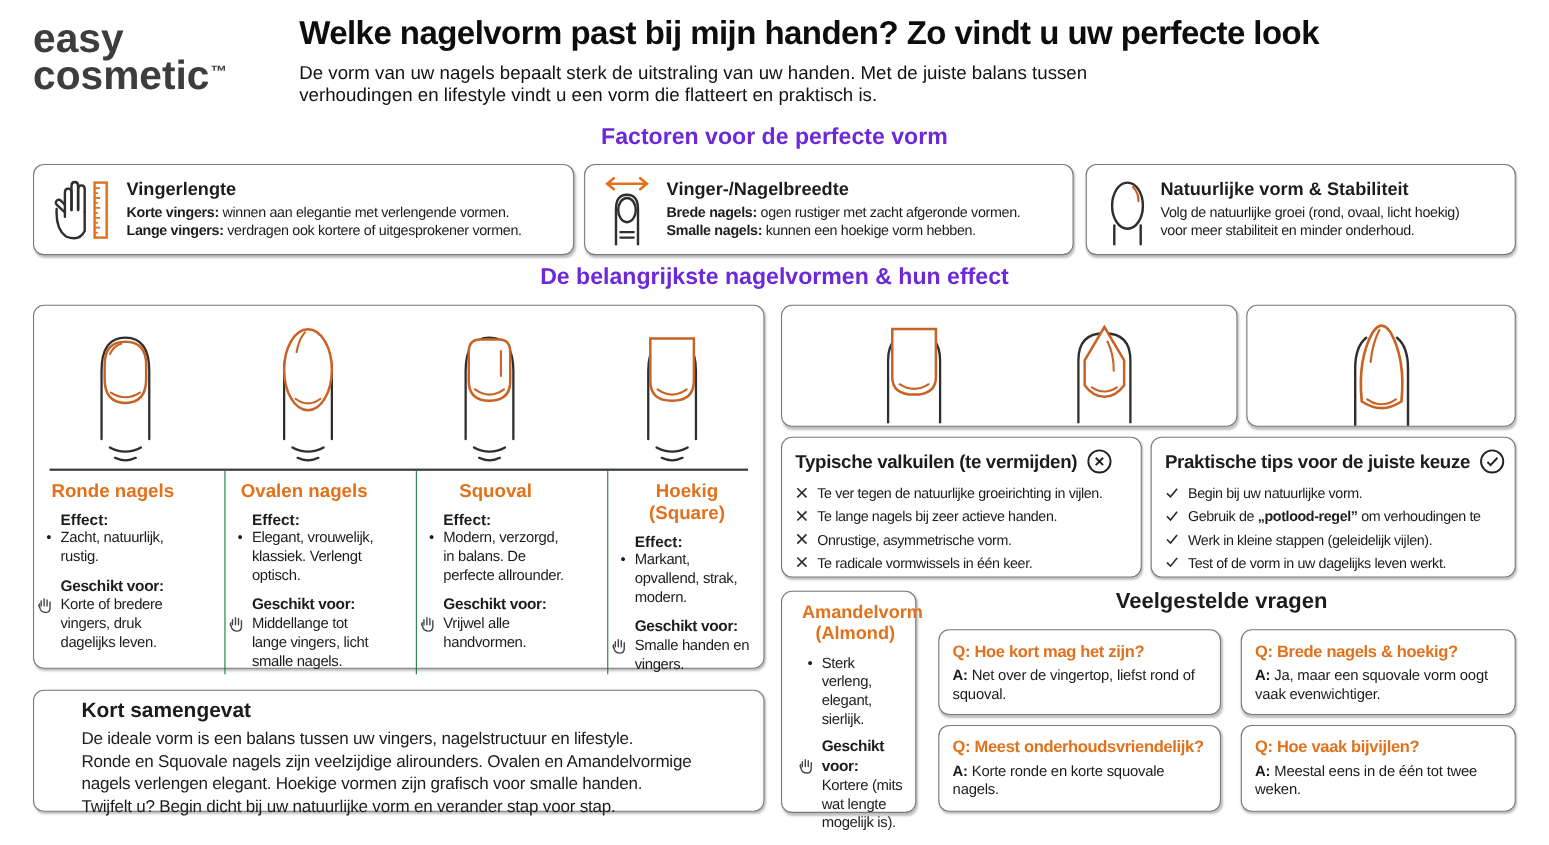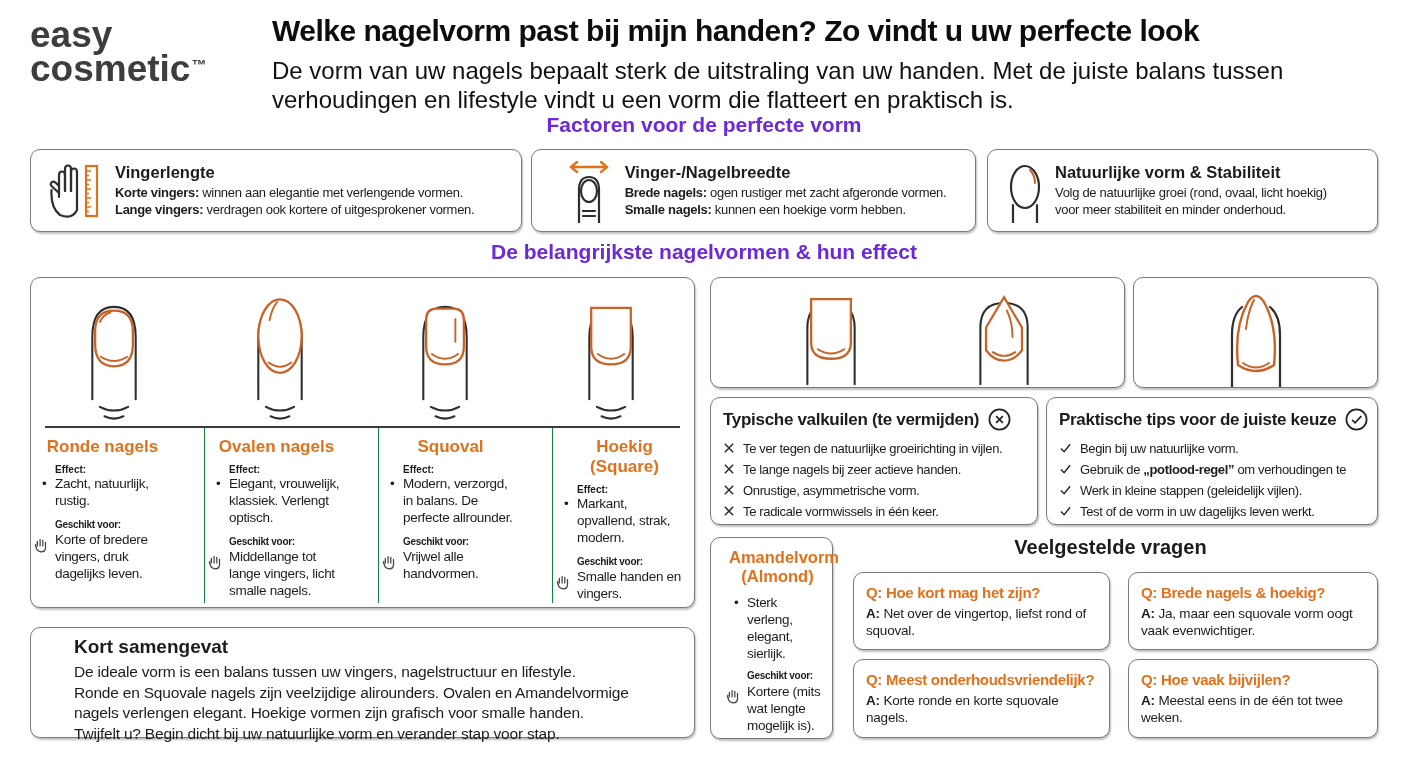--- a/index.html
+++ b/index.html
@@ -8,41 +8,41 @@
 
   .box{position:absolute;background:#fff;border:1.5px solid #7a7a7a;border-radius:10px;
        box-shadow:1px 2px 2px rgba(0,0,0,.25);box-sizing:border-box;}
 
   
   .logo{position:absolute;left:30px;top:18px;font-weight:700;font-size:37px;line-height:.92;
         color:#3d3d3d;letter-spacing:0;}
   .logo sup{font-size:15px;font-weight:700;position:relative;top:2px;left:1px;}
   .title{position:absolute;left:272px;top:14px;font-size:30px;font-weight:700;
          letter-spacing:-.5px;color:#0d0d0d;white-space:nowrap;}
-  .subtitle{position:absolute;left:272px;top:57px;font-size:24px;line-height:1.2;color:#111;}
+  .subtitle{position:absolute;left:272px;top:57px;font-size:17px;line-height:1.2;color:#111;}
 
   .h-section{position:absolute;left:0;width:1408px;text-align:center;font-weight:700;
              font-size:21px;color:#6d28d9;}
 
   
   .factor{display:flex;align-items:center;gap:12px;padding:0 10px 0 14px;}
   .f-icon{flex:0 0 auto;display:flex;align-items:center;justify-content:center;}
   .f-title{font-size:16.5px;font-weight:700;margin-bottom:2px;}
   .f-line{font-size:13px;letter-spacing:-.3px;line-height:1.32;}
   .f-line b{letter-spacing:-.3px;}
 
   
   .fingers-row{display:flex;padding-top:10px;height:138px;}
   .fcell{flex:1;display:flex;justify-content:center;}
   .divider{border-top:2px solid #3a3a3a;margin:0 14px;}
   .shape-cols{display:flex;}
   .shape-col{flex:1;padding:9px 6px 0 24px;position:relative;box-sizing:border-box;}
   .shape-col + .shape-col{border-left:1px solid #15803d;margin-left:32px;}
   .shape-name{color:#E2711C;font-size:17px;font-weight:700;text-align:center;margin:0 0 7px -16px;}
-  .sec-label{font-size:10px;font-weight:700;margin-bottom:1px;}
+  .sec-label{font-size:14px;font-weight:700;margin-bottom:1px;}
   .bullet{display:flex;font-size:13.5px;letter-spacing:-.3px;line-height:1.25;}
   .bullet .dot{width:13px;flex:0 0 auto;margin-left:-13px;}
   .suit{position:relative;margin-top:9px;font-size:13.5px;letter-spacing:-.3px;line-height:1.25;}
   .hand-mini{position:absolute;left:-23px;top:17px;}
 
   
   .listbox{padding:9px 12px 0 12px;}
   .lb-title{display:flex;align-items:center;gap:8px;font-size:17px;font-weight:700;
             letter-spacing:-.3px;white-space:nowrap;}
   .lb-items{margin-top:6px;}
@@ -109,21 +109,21 @@
         </g>
       </svg>
     </div>
     <div class="f-text">
       <div class="f-title">Vingerlengte</div>
       <div class="f-line"><b>Korte vingers:</b><span> winnen aan elegantie met verlengende vormen.</span></div>
       <div class="f-line"><b>Lange vingers:</b><span> verdragen ook kortere of uitgesprokener vormen.</span></div>
     </div>
   </div>
 
-  <div class="box factor" style="left:531px;top:149px;width:445px;height:83px;justify-content:center;">
+  <div class="box factor" style="left:531px;top:149px;width:445px;height:83px;">
     <div class="f-icon">
       <svg width="48" height="64" viewBox="0 0 48 64">
         <g stroke="#E2711C" fill="none" stroke-width="2.4" stroke-linecap="round">
           <path d="M7 8 H41"></path>
             <path d="M12 3 L6 8 L12 13"></path>
             <path d="M36 3 L42 8 L36 13"></path>
         </g>
         <g class="stroke-d" stroke-width="2">
           <path d="M14 64 V31 Q14 18 24 18 Q34 18 34 31 V64"></path>
           <ellipse cx="24" cy="32" rx="8" ry="11"></ellipse>

